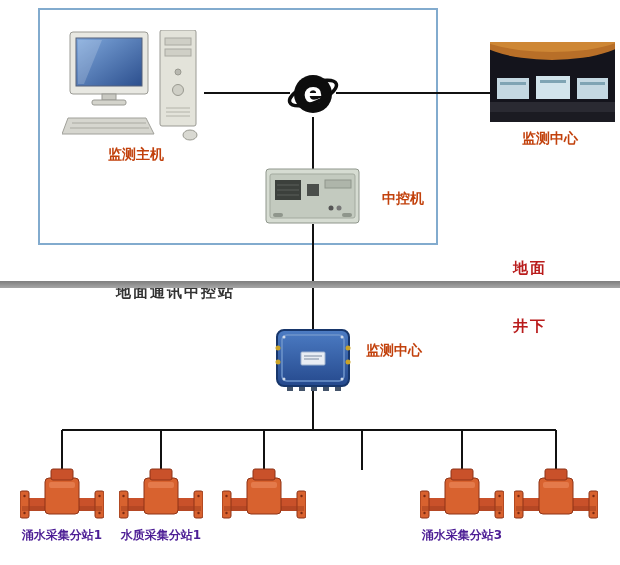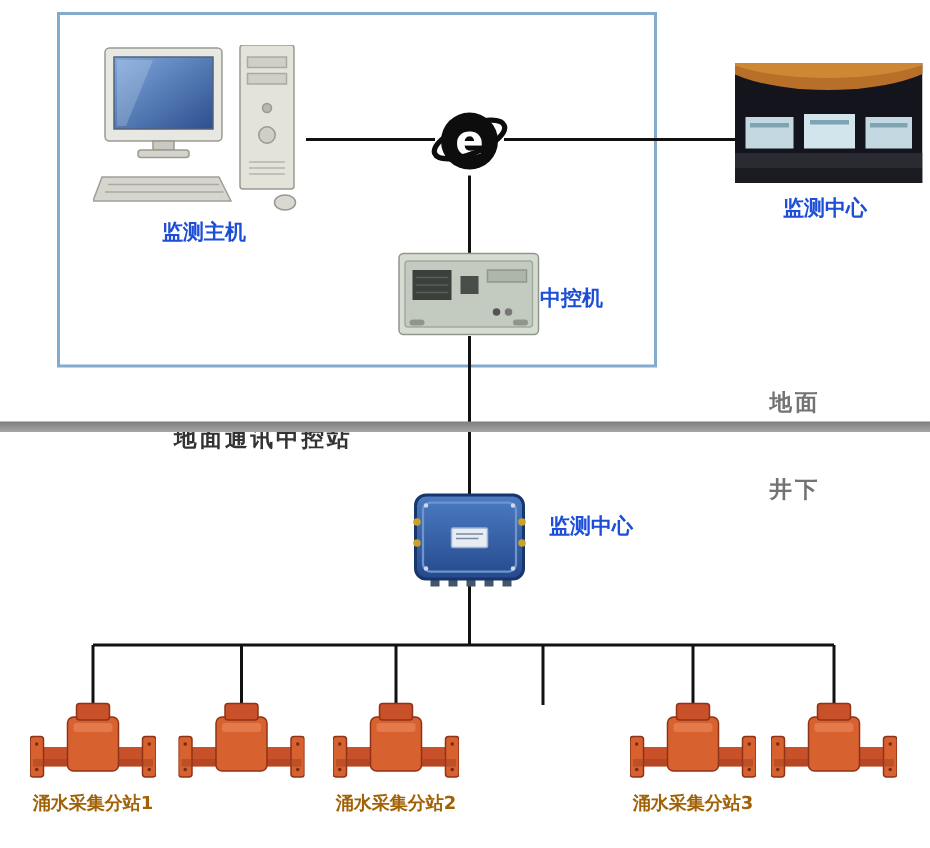--- a/index.html
+++ b/index.html
@@ -1,28 +1,28 @@
 <!DOCTYPE html>
 <html><head>
 <meta charset="utf-8">
 <style>
   html,body{margin:0;padding:0;background:#ffffff;}
   .canvas{position:relative;width:620px;height:565px;background:#ffffff;
           font-family:"DejaVu Sans","Liberation Sans",sans-serif;overflow:hidden;}
   .lines-svg{position:absolute;left:0;top:0;width:620px;height:565px;pointer-events:none;}
   .ground-box{position:absolute;left:38px;top:8px;width:396px;height:233px;
               border:2px solid #82abce;background:#ffffff;}
-  .lbl{position:absolute;color:#1d4ed8;font-weight:bold;white-space:nowrap;}
+  .lbl{position:absolute;color:#c2410c;font-weight:bold;white-space:nowrap;}
   .lbl-main{font-size:14px;}
   .lbl-big{font-size:15px;letter-spacing:2px;color:#333;margin-top:37px;}
-  .lbl-side{font-size:15px;letter-spacing:2px;color:#737373;}
+  .lbl-side{font-size:15px;letter-spacing:2px;color:#b91c1c;}
   .divider{position:absolute;left:0;top:281px;width:620px;height:7px;
            background:linear-gradient(#7e7e7e,#a6a6a6);}
   .dev-col{position:absolute;top:468px;width:104px;text-align:center;}
-  .dev-label{margin-top:3px;font-size:12px;font-weight:bold;color:#a16207;}
+  .dev-label{margin-top:3px;font-size:12px;font-weight:bold;color:#4c1d95;}
   .node{position:absolute;}
 </style>
 </head>
 <body>
 
 <div class="canvas">
 
   <svg width="0" height="0" style="position:absolute" aria-hidden="true">
     <defs>
       <linearGradient id="screenGrad" x1="0" y1="0" x2="1" y2="1">
@@ -125,21 +125,21 @@
       <line x1="12" y1="22" x2="34" y2="22" stroke="#5a5e5a"></line>
       <line x1="12" y1="27" x2="34" y2="27" stroke="#5a5e5a"></line>
       <rect x="42" y="16" width="12" height="12" fill="#4a4e4a"></rect>
       <rect x="60" y="12" width="26" height="8" fill="#aeb5aa" stroke="#8f968c"></rect>
       <circle cx="66" cy="40" r="2.5" fill="#555555"></circle>
       <circle cx="74" cy="40" r="2.5" fill="#777777"></circle>
       <rect x="8" y="45" width="10" height="4" rx="2" fill="#8f968c"></rect>
       <rect x="77" y="45" width="10" height="4" rx="2" fill="#8f968c"></rect>
     </svg>
   </div>
-  <div class="lbl lbl-main" style="left:360px;top:190px;">中控机</div>
+  <div class="lbl lbl-main" style="left:382px;top:190px;">中控机</div>
 
   <div class="lbl lbl-big" style="left:116px;top:246px;">地面通讯中控站</div>
 
   <div class="lbl lbl-side" style="left:513px;top:259px;">地面</div>
   <div class="divider"></div>
   <div class="lbl lbl-side" style="left:513px;top:317px;">井下</div>
 
   <div class="node" style="left:275px;top:328px;">
     <svg width="76" height="64" viewBox="0 0 76 64">
       <rect x="12" y="57" width="6" height="6" fill="#44546b"></rect>
@@ -167,26 +167,26 @@
   <div class="dev-col" style="left:10px;">
     <svg width="84" height="52" viewBox="0 0 84 52">
         <use href="#pump"></use>
       </svg>
     <div class="dev-label">涌水采集分站1</div>
   </div>
   <div class="dev-col" style="left:109px;">
     <svg width="84" height="52" viewBox="0 0 84 52">
         <use href="#pump"></use>
       </svg>
+    <div class="dev-label">水质采集分站1</div>
   </div>
   <div class="dev-col" style="left:212px;">
     <svg width="84" height="52" viewBox="0 0 84 52">
         <use href="#pump"></use>
       </svg>
-    <div class="dev-label">涌水采集分站2</div>
   </div>
   <div class="dev-col" style="left:410px;">
     <svg width="84" height="52" viewBox="0 0 84 52">
         <use href="#pump"></use>
       </svg>
     <div class="dev-label">涌水采集分站3</div>
   </div>
   <div class="dev-col" style="left:504px;">
     <svg width="84" height="52" viewBox="0 0 84 52">
         <use href="#pump"></use>

